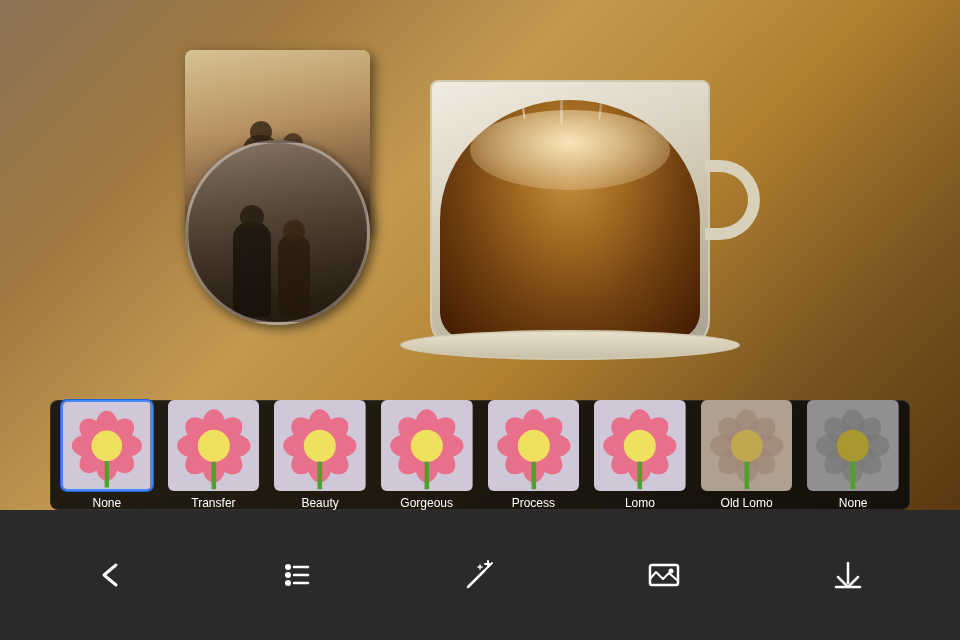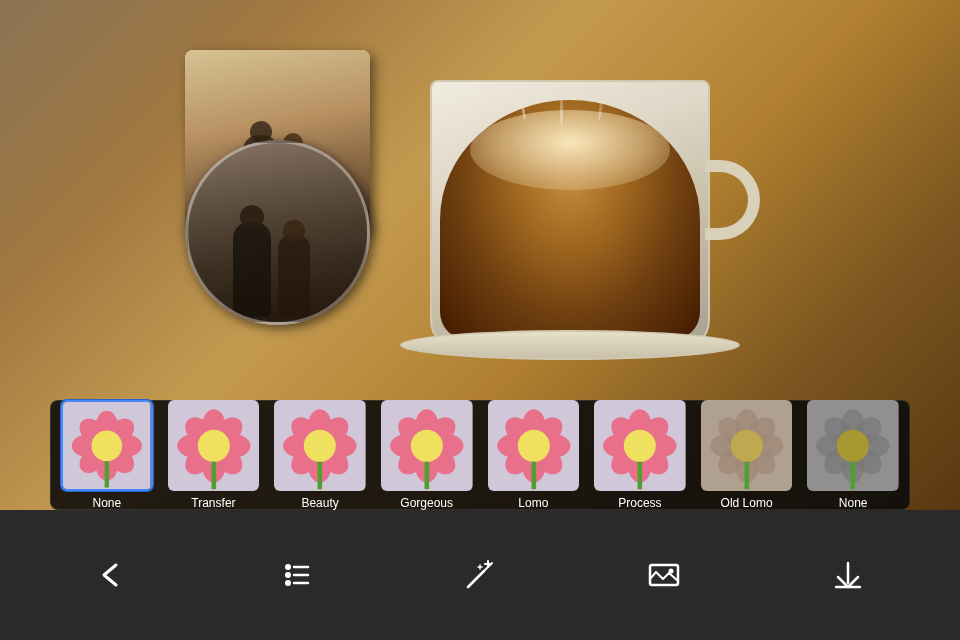--- a/index.html
+++ b/index.html
@@ -232,39 +232,39 @@
           <ellipse cx="40" cy="58" rx="10" ry="14" fill="#e8708a" transform="rotate(180, 40, 58)" opacity="1"></ellipse>
           <ellipse cx="27.272077938642145" cy="52.72792206135786" rx="10" ry="14" fill="#e8708a" transform="rotate(225, 27.272077938642145, 52.72792206135786)" opacity="1"></ellipse>
           <ellipse cx="22" cy="40" rx="10" ry="14" fill="#e8708a" transform="rotate(270, 22, 40)" opacity="1"></ellipse>
           <ellipse cx="27.27207793864214" cy="27.272077938642145" rx="10" ry="14" fill="#e8708a" transform="rotate(315, 27.27207793864214, 27.272077938642145)" opacity="1"></ellipse>
           <ellipse cx="40" cy="22" rx="10" ry="14" fill="#e8708a" transform="rotate(360, 40, 22)" opacity="1"></ellipse>
           <ellipse cx="52.72792206135785" cy="27.27207793864214" rx="10" ry="14" fill="#e8708a" transform="rotate(405, 52.72792206135785, 27.27207793864214)" opacity="1"></ellipse>
           <circle cx="40" cy="40" r="14" fill="#f0e060"></circle>
           <line x1="40" y1="54" x2="40" y2="78" stroke="#50a030" stroke-width="4"></line>
         </svg>
       </div>
+      <span class="filter-label">Process</span>
+    </div>
+    <div class="filter-item">
+      <div class="filter-thumb">
+        <svg viewBox="0 0 80 80" width="100%" height="100%" style="position: absolute; top: 0px; left: 0px;">
+          <rect width="80" height="80" fill="#d0c8d8"></rect>
+          <ellipse cx="58" cy="40" rx="10" ry="14" fill="#e8708a" transform="rotate(90, 58, 40)" opacity="1"></ellipse>
+          <ellipse cx="52.72792206135786" cy="52.72792206135786" rx="10" ry="14" fill="#e8708a" transform="rotate(135, 52.72792206135786, 52.72792206135786)" opacity="1"></ellipse>
+          <ellipse cx="40" cy="58" rx="10" ry="14" fill="#e8708a" transform="rotate(180, 40, 58)" opacity="1"></ellipse>
+          <ellipse cx="27.272077938642145" cy="52.72792206135786" rx="10" ry="14" fill="#e8708a" transform="rotate(225, 27.272077938642145, 52.72792206135786)" opacity="1"></ellipse>
+          <ellipse cx="22" cy="40" rx="10" ry="14" fill="#e8708a" transform="rotate(270, 22, 40)" opacity="1"></ellipse>
+          <ellipse cx="27.27207793864214" cy="27.272077938642145" rx="10" ry="14" fill="#e8708a" transform="rotate(315, 27.27207793864214, 27.272077938642145)" opacity="1"></ellipse>
+          <ellipse cx="40" cy="22" rx="10" ry="14" fill="#e8708a" transform="rotate(360, 40, 22)" opacity="1"></ellipse>
+          <ellipse cx="52.72792206135785" cy="27.27207793864214" rx="10" ry="14" fill="#e8708a" transform="rotate(405, 52.72792206135785, 27.27207793864214)" opacity="1"></ellipse>
+          <circle cx="40" cy="40" r="14" fill="#f0e060"></circle>
+          <line x1="40" y1="54" x2="40" y2="78" stroke="#50a030" stroke-width="4"></line>
+        </svg>
+      </div>
       <span class="filter-label">Lomo</span>
-    </div>
-    <div class="filter-item">
-      <div class="filter-thumb">
-        <svg viewBox="0 0 80 80" width="100%" height="100%" style="position: absolute; top: 0px; left: 0px;">
-          <rect width="80" height="80" fill="#d0c8d8"></rect>
-          <ellipse cx="58" cy="40" rx="10" ry="14" fill="#e8708a" transform="rotate(90, 58, 40)" opacity="1"></ellipse>
-          <ellipse cx="52.72792206135786" cy="52.72792206135786" rx="10" ry="14" fill="#e8708a" transform="rotate(135, 52.72792206135786, 52.72792206135786)" opacity="1"></ellipse>
-          <ellipse cx="40" cy="58" rx="10" ry="14" fill="#e8708a" transform="rotate(180, 40, 58)" opacity="1"></ellipse>
-          <ellipse cx="27.272077938642145" cy="52.72792206135786" rx="10" ry="14" fill="#e8708a" transform="rotate(225, 27.272077938642145, 52.72792206135786)" opacity="1"></ellipse>
-          <ellipse cx="22" cy="40" rx="10" ry="14" fill="#e8708a" transform="rotate(270, 22, 40)" opacity="1"></ellipse>
-          <ellipse cx="27.27207793864214" cy="27.272077938642145" rx="10" ry="14" fill="#e8708a" transform="rotate(315, 27.27207793864214, 27.272077938642145)" opacity="1"></ellipse>
-          <ellipse cx="40" cy="22" rx="10" ry="14" fill="#e8708a" transform="rotate(360, 40, 22)" opacity="1"></ellipse>
-          <ellipse cx="52.72792206135785" cy="27.27207793864214" rx="10" ry="14" fill="#e8708a" transform="rotate(405, 52.72792206135785, 27.27207793864214)" opacity="1"></ellipse>
-          <circle cx="40" cy="40" r="14" fill="#f0e060"></circle>
-          <line x1="40" y1="54" x2="40" y2="78" stroke="#50a030" stroke-width="4"></line>
-        </svg>
-      </div>
-      <span class="filter-label">Process</span>
     </div>
     <div class="filter-item">
       <div class="filter-thumb">
         <svg viewBox="0 0 80 80" width="100%" height="100%" style="position: absolute; top: 0px; left: 0px;">
           <rect width="80" height="80" fill="#b0a090"></rect>
           <ellipse cx="58" cy="40" rx="10" ry="14" fill="#a08878" transform="rotate(90, 58, 40)" opacity="0.8"></ellipse>
           <ellipse cx="52.72792206135786" cy="52.72792206135786" rx="10" ry="14" fill="#a08878" transform="rotate(135, 52.72792206135786, 52.72792206135786)" opacity="0.8"></ellipse>
           <ellipse cx="40" cy="58" rx="10" ry="14" fill="#a08878" transform="rotate(180, 40, 58)" opacity="0.8"></ellipse>
           <ellipse cx="27.272077938642145" cy="52.72792206135786" rx="10" ry="14" fill="#a08878" transform="rotate(225, 27.272077938642145, 52.72792206135786)" opacity="0.8"></ellipse>
           <ellipse cx="22" cy="40" rx="10" ry="14" fill="#a08878" transform="rotate(270, 22, 40)" opacity="0.8"></ellipse>

